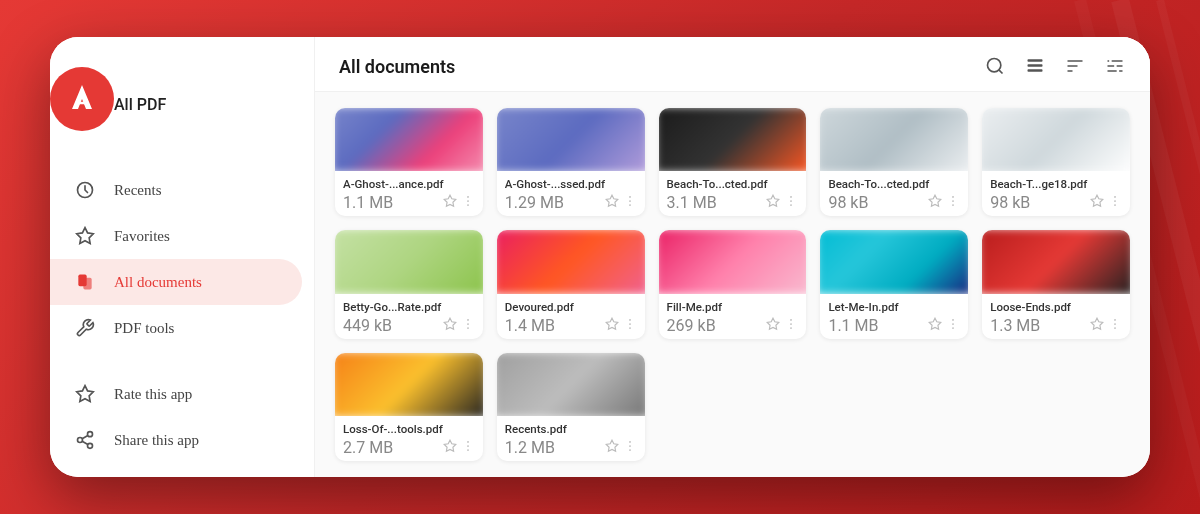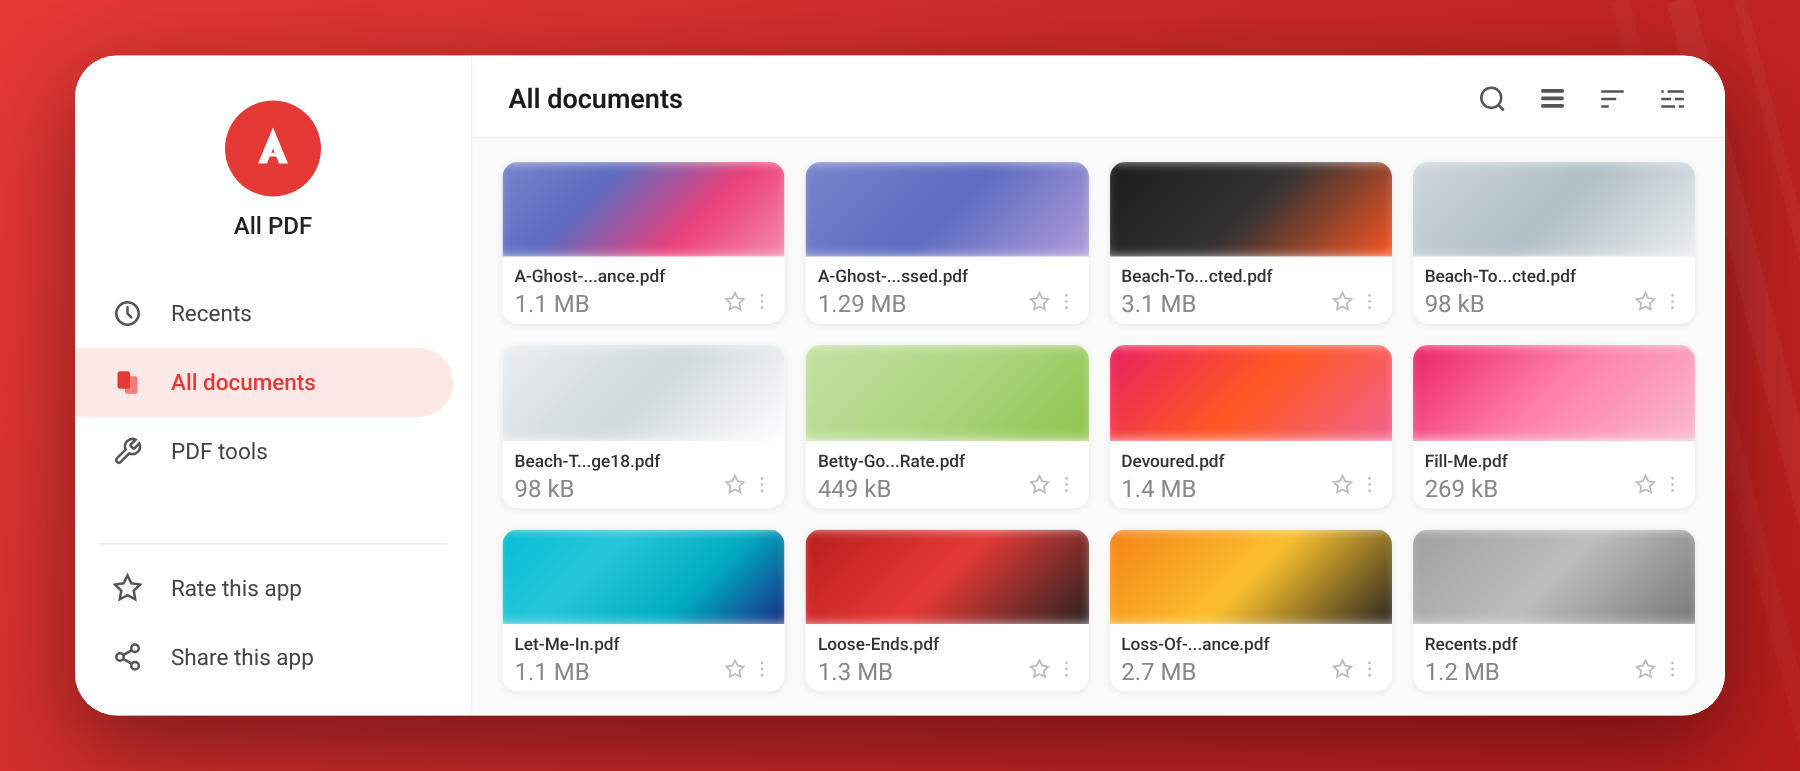--- a/index.html
+++ b/index.html
@@ -41,21 +41,21 @@
       width: 265px;
       min-width: 265px;
       background: #fff;
       display: flex;
       flex-direction: column;
       padding: 0;
       border-right: 1px solid #f0f0f0;
     }
     .logo-area {
       display: flex;
-      flex-direction: column;
+      flex-direction: row;
       align-items: center;
       padding: 30px 0 18px;
     }
     .logo-circle {
       width: 64px;
       height: 64px;
       background: #e53935;
       border-radius: 50%;
       display: flex;
       align-items: center;
@@ -79,20 +79,21 @@
     .nav-item {
       display: flex;
       align-items: center;
       padding: 12px 24px;
       cursor: pointer;
       border-radius: 0 30px 30px 0;
       margin-right: 12px;
       gap: 18px;
       color: #444;
       font-size: 15px;
+      font-family: Liberation Serif, serif;
     }
     .nav-item.active {
       background: #fce8e6;
       color: #e53935;
     }
     .nav-item .nav-icon {
       width: 22px;
       height: 22px;
       display: flex;
       align-items: center;
@@ -141,21 +142,21 @@
       height: 22px;
       color: #555;
       cursor: pointer;
       display: flex;
       align-items: center;
       justify-content: center;
     }
     .file-grid {
       padding: 16px 20px;
       display: grid;
-      grid-template-columns: repeat(4, 1fr);
+      grid-template-columns: repeat(5, 1fr);
       gap: 14px;
       overflow: hidden;
     }
     .file-card {
       background: #fff;
       border-radius: 10px;
       box-shadow: 0 1px 4px rgba(0,0,0,0.08);
       overflow: hidden;
       display: flex;
       flex-direction: column;
@@ -247,20 +248,28 @@
     <ul class="nav-list">
       <li class="nav-item">
         <span class="nav-icon">
           <svg width="20" height="20" viewBox="0 0 24 24" fill="none">
             <circle cx="12" cy="12" r="9" stroke="#555" stroke-width="2"></circle>
             <polyline points="12,7 12,12 15,15" stroke="#555" stroke-width="2" stroke-linecap="round"></polyline>
           </svg>
         </span>
         <span>Recents</span>
       </li>
+      <li class="nav-item">
+        <span class="nav-icon">
+          <svg width="20" height="20" viewBox="0 0 24 24" fill="none">
+            <polygon points="12,2 15.09,8.26 22,9.27 17,14.14 18.18,21.02 12,17.77 5.82,21.02 7,14.14 2,9.27 8.91,8.26" stroke="#555" stroke-width="2" fill="none"></polygon>
+          </svg>
+        </span>
+        <span>Favorites</span>
+      </li>
       <li class="nav-item active">
         <span class="nav-icon">
           <svg width="20" height="20" viewBox="0 0 24 24" fill="none">
             <rect x="4" y="3" width="10" height="14" rx="2" fill="#e53935"></rect>
             <rect x="10" y="7" width="10" height="14" rx="2" fill="#e53935" opacity="0.6"></rect>
           </svg>
         </span>
         <span style="color:#e53935;font-weight:500;">All documents</span>
       </li>
       <li class="nav-item">
@@ -526,21 +535,21 @@
                   <circle cx="12" cy="19" r="1.5" fill="#bbb"></circle>
                 </svg></span>
             </div>
           </div>
         </div>
         <div class="file-card">
           <div class="file-thumb">
             <div class="thumb-placeholder thumb-blur thumb-11" style="width: 100%; height: 100%;"></div>
           </div>
           <div class="file-info">
-            <div class="file-name">Loss-Of-...ance.pdf</div>
+            <div class="file-name">Loss-Of-...tools.pdf</div>
             <div class="file-meta">
               <span class="file-size">2.7 MB</span>
               <span class="meta-icon"><svg width="14" height="14" viewBox="0 0 24 24" fill="none">
                   <polygon points="12,2 15.09,8.26 22,9.27 17,14.14 18.18,21.02 12,17.77 5.82,21.02 7,14.14 2,9.27 8.91,8.26" stroke="#bbb" stroke-width="2" fill="none"></polygon>
                 </svg></span>
               <span class="meta-icon"><svg width="14" height="14" viewBox="0 0 24 24" fill="none">
                   <circle cx="12" cy="5" r="1.5" fill="#bbb"></circle>
                   <circle cx="12" cy="12" r="1.5" fill="#bbb"></circle>
                   <circle cx="12" cy="19" r="1.5" fill="#bbb"></circle>
                 </svg></span>

